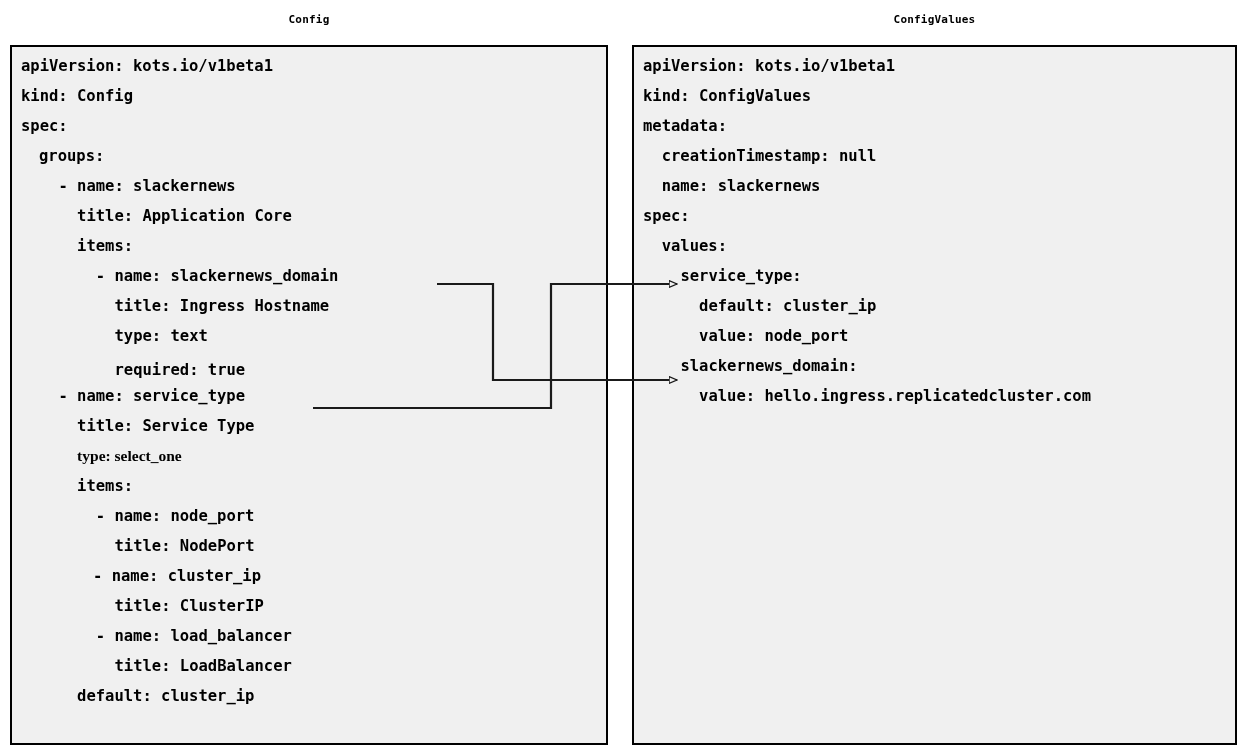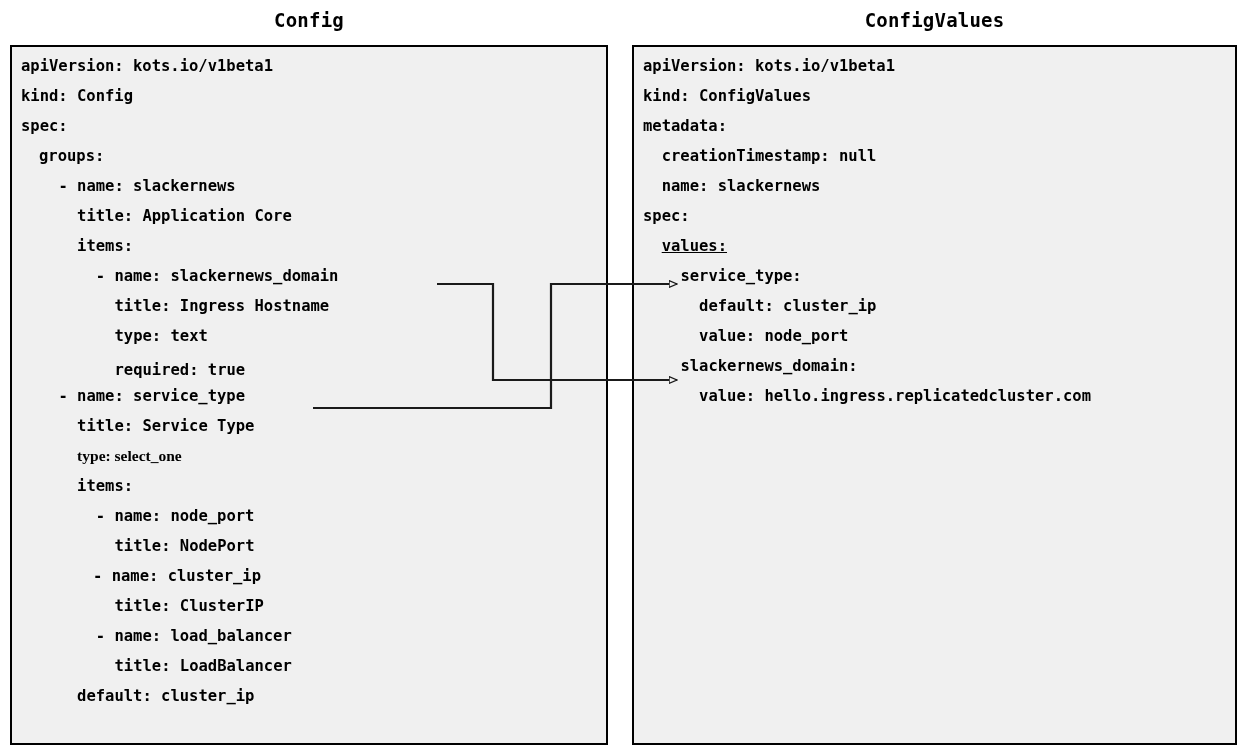--- a/index.html
+++ b/index.html
@@ -20,21 +20,21 @@
     position: absolute;
     left: 0; top: 0;
     width: 1258px;
     height: 756px;
   }
 
   
   .panel-title {
     position: absolute;
     font-family: "DejaVu Sans Mono", "Liberation Mono", monospace;
-    font-size: 19px;
+    font-size: 11px;
     font-weight: 700;
     color: #000000;
     letter-spacing: 0.2px;
     text-align: center;
     white-space: pre;
     line-height: 24px;
   }
   #title-config   { left: 10px;  top: 8px;  width: 598px; }
   #title-values   { left: 632px; top: 8px;  width: 605px; }
 
@@ -120,21 +120,21 @@
   </div>
 
   <div class="panel" id="panel-values">
     <div class="code-block" id="values-lines">
         <div class="code-line" style="top: 4px;"><span class="txt" style="margin-left: 9px;">apiVersion: kots.io/v1beta1</span></div>
         <div class="code-line" style="top: 34px;"><span class="txt" style="margin-left: 9px;">kind: ConfigValues</span></div>
         <div class="code-line" style="top: 64px;"><span class="txt" style="margin-left: 9px;">metadata:</span></div>
         <div class="code-line" style="top: 94px;"><span class="txt" style="margin-left: 27.7px;">creationTimestamp: null</span></div>
         <div class="code-line" style="top: 124px;"><span class="txt" style="margin-left: 27.7px;">name: slackernews</span></div>
         <div class="code-line" style="top: 154px;"><span class="txt" style="margin-left: 9px;">spec:</span></div>
-        <div class="code-line" style="top: 184px;"><span class="txt" style="margin-left: 27.7px; text-decoration: underline;">values:</span></div>
+        <div class="code-line" style="top: 184px;"><span class="txt" style="margin-left: 27.7px;">values:</span></div>
         <div class="code-line" style="top: 214px;"><span class="txt" style="margin-left: 46.4px;">service_type:</span></div>
         <div class="code-line" style="top: 244px;"><span class="txt" style="margin-left: 65.1px;">default: cluster_ip</span></div>
         <div class="code-line" style="top: 274px;"><span class="txt" style="margin-left: 65.1px;">value: node_port</span></div>
         <div class="code-line" style="top: 304px;"><span class="txt" style="margin-left: 46.4px;">slackernews_domain:</span></div>
         <div class="code-line" style="top: 334px;"><span class="txt" style="margin-left: 65.1px;">value: hello.ingress.replicatedcluster.com</span></div>
       </div>
   </div>
 
   <svg id="connectors" viewBox="0 0 1258 756" width="1258" height="756" xmlns="http://www.w3.org/2000/svg">
     <defs>

